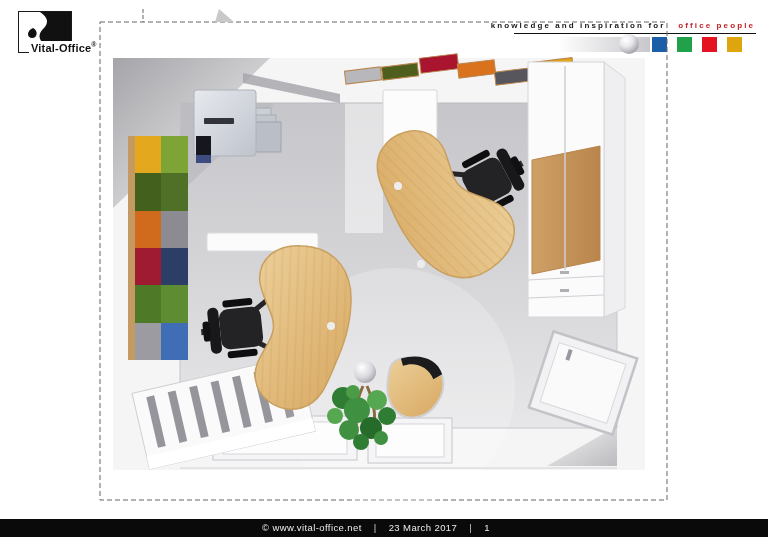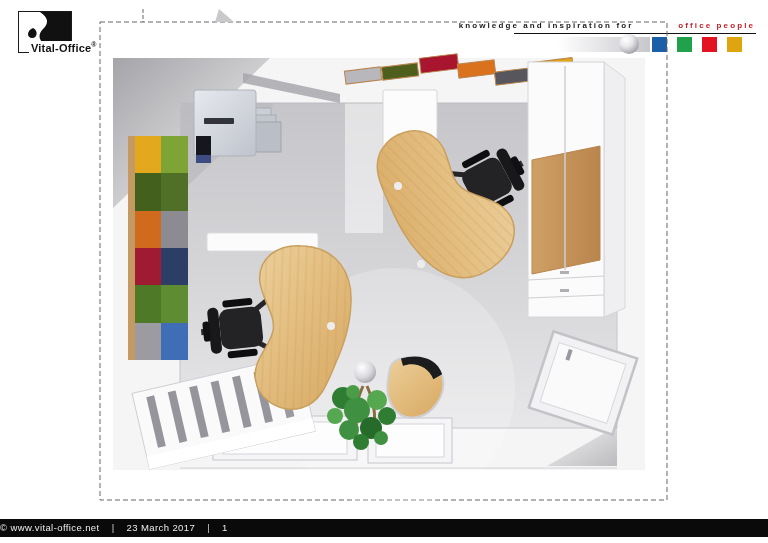--- a/index.html
+++ b/index.html
@@ -8,35 +8,35 @@
 
   
   #logo{position:absolute;left:18px;top:11px;width:120px;height:52px;}
   #logo svg{position:absolute;left:0;top:0;}
   #brand{position:absolute;left:11px;top:30px;font-size:11px;font-weight:bold;color:#111;
          background:#fff;padding:0 2px;white-space:nowrap;letter-spacing:.2px;}
   #brand sup{font-size:7px;}
 
   #tagline{position:absolute;top:21px;right:13px;font-size:8px;font-weight:600;
            letter-spacing:2.1px;color:#1a1a1a;white-space:nowrap;}
-  #tagline .red{color:#c22026;margin-left:32px;}
+  #tagline .red{color:#c22026;}
   #tagline-rule{position:absolute;top:33px;left:514px;right:12px;border-top:1.5px solid #111;}
   #grad-bar{position:absolute;top:37px;left:558px;width:92px;height:15px;
             background:linear-gradient(to right,rgba(205,205,210,0),#c7c7cc);}
   #sphere{position:absolute;top:34px;left:619px;width:20px;height:20px;border-radius:50%;
           background:radial-gradient(circle at 35% 30%,#ffffff 0%,#e8e8ec 35%,#9a9aa2 80%,#7b7b84 100%);}
   .csq{position:absolute;top:37px;width:15px;height:15px;}
   #csq0{left:652px;} #csq1{left:677px;} #csq2{left:702px;} #csq3{left:727px;}
 
   
   #drawing{position:absolute;left:95px;top:8px;width:580px;height:500px;}
 
   
   #footer{position:absolute;left:0;top:519px;width:768px;height:18px;background:#0a0a0a;
-          color:#ececec;font-size:9.5px;line-height:18px;text-align:left;
+          color:#ececec;font-size:9.5px;line-height:18px;text-align:center;
           padding-right:16px;box-sizing:border-box;letter-spacing:.4px;}
   #footer .sep{margin:0 9px;color:#cfcfcf;}
 </style>
 </head>
 <body>
 
 <div id="page">
 
   <div id="logo">
     <svg width="54" height="42" viewBox="0 0 54 42">

